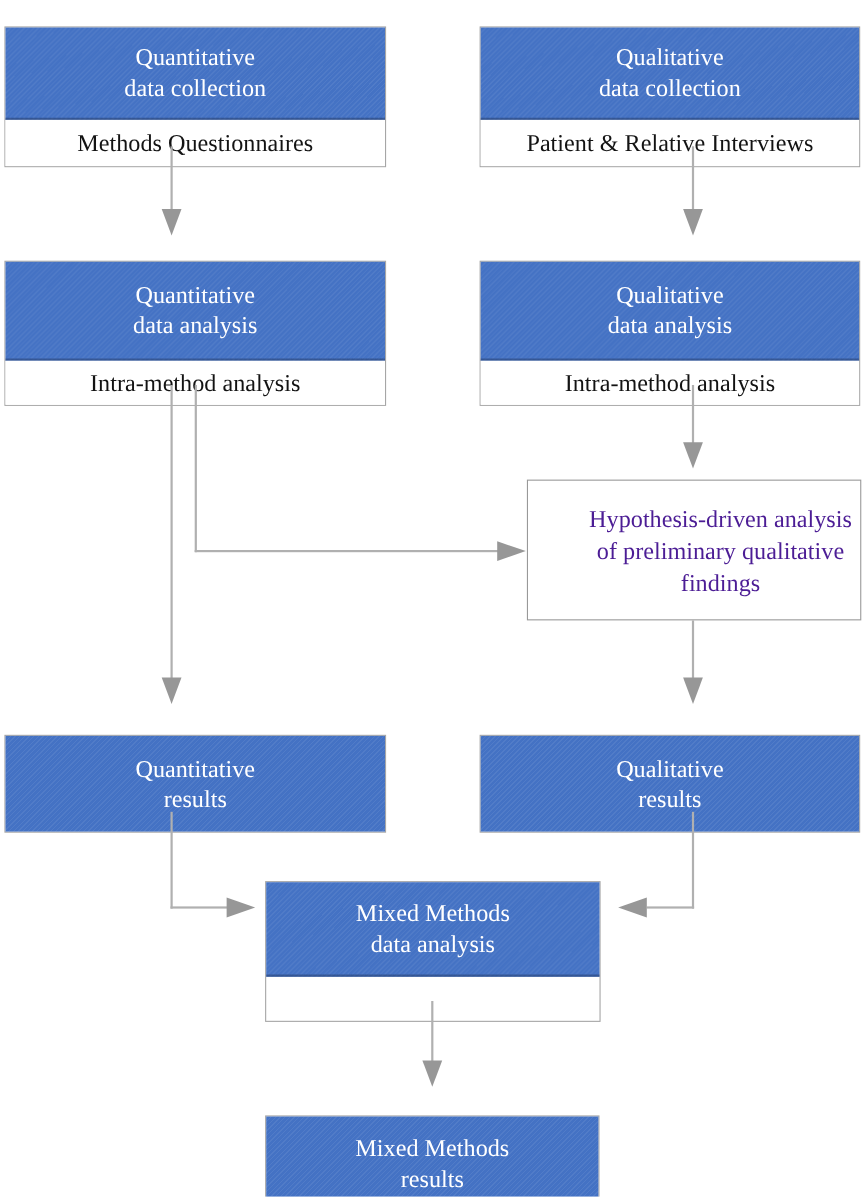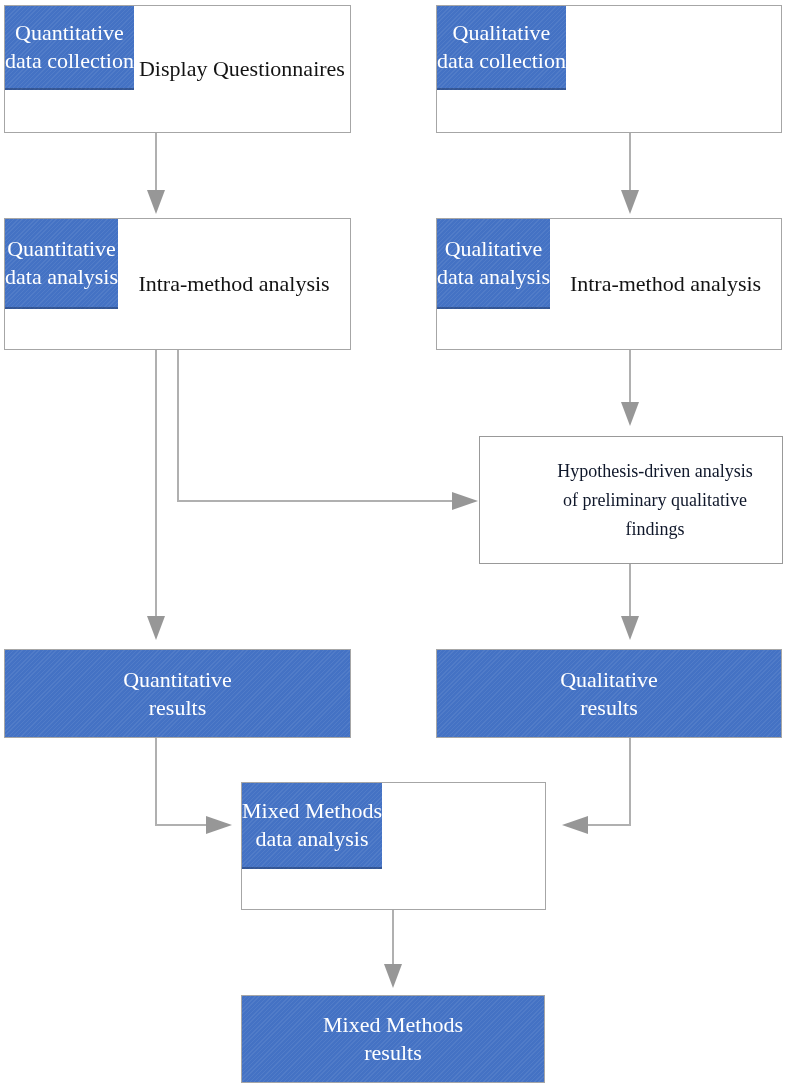--- a/index.html
+++ b/index.html
@@ -8,21 +8,22 @@
     width:787px;height:1088px;
     background:#ffffff;
     font-family:"Liberation Serif", serif;
     overflow:hidden;
   }
   .node{
     position:absolute;
     border:1px solid #a6a6a6;
     box-sizing:border-box;
     display:flex;
-    flex-direction:row;
+    flex-direction:column;
+    margin-top:19px;
   }
   .node-header{
     background-color:#4472c4;
     background-image:repeating-linear-gradient(135deg, rgba(255,255,255,0.07) 0px, rgba(255,255,255,0.07) 1px, transparent 1px, transparent 3px);
     border-bottom:2px solid rgba(30,50,90,0.45);
     color:#ffffff;
     display:flex;align-items:center;justify-content:center;
     text-align:center;
     font-size:22px;line-height:28px;
     white-space:pre-line;
@@ -38,45 +39,46 @@
     font-size:22px;line-height:26px;
     flex:1 1 auto;
   }
   .plain-node{
     position:absolute;
     background:#ffffff;
     border:1px solid #999999;
     box-sizing:border-box;
     display:flex;align-items:center;justify-content:center;
     text-align:center;
-    color:#0f172a;
-    font-size:18px;line-height:29px;
+    color:#4c1d95;
+    font-size:22px;line-height:29px;
     white-space:pre-line;
     padding-left:48px;
   }
   .seg{position:absolute;background:#b0b0b0;}
   .arr{position:absolute;width:0;height:0;}
   .arr-down{border-left:9px solid transparent;border-right:9px solid transparent;border-top:24px solid #979797;}
   .arr-right{border-top:9px solid transparent;border-bottom:9px solid transparent;border-left:26px solid #979797;}
   .arr-left{border-top:9px solid transparent;border-bottom:9px solid transparent;border-right:26px solid #979797;}
 </style>
 </head>
 <body>
 
 <div id="canvas">
 
   <div class="node" style="left:4px;top:5px;width:347px;height:128px;">
     <div class="node-header" style="height:84px;">Quantitative
 data collection</div>
-    <div class="node-body">Display Questionnaires</div>
+    <div class="node-body">Methods Questionnaires</div>
   </div>
 
   <div class="node" style="left:436px;top:5px;width:346px;height:128px;">
     <div class="node-header" style="height:84px;">Qualitative
 data collection</div>
+    <div class="node-body">Patient &amp; Relative Interviews</div>
   </div>
 
   <div class="seg" style="left:155px;top:133px;width:2px;height:58px;"></div>
   <div class="arr arr-down" style="left:147px;top:190px;"></div>
 
   <div class="seg" style="left:629px;top:133px;width:2px;height:58px;"></div>
   <div class="arr arr-down" style="left:621px;top:190px;"></div>
 
   <div class="node" style="left:4px;top:218px;width:347px;height:132px;">
     <div class="node-header" style="height:90px;">Quantitative

